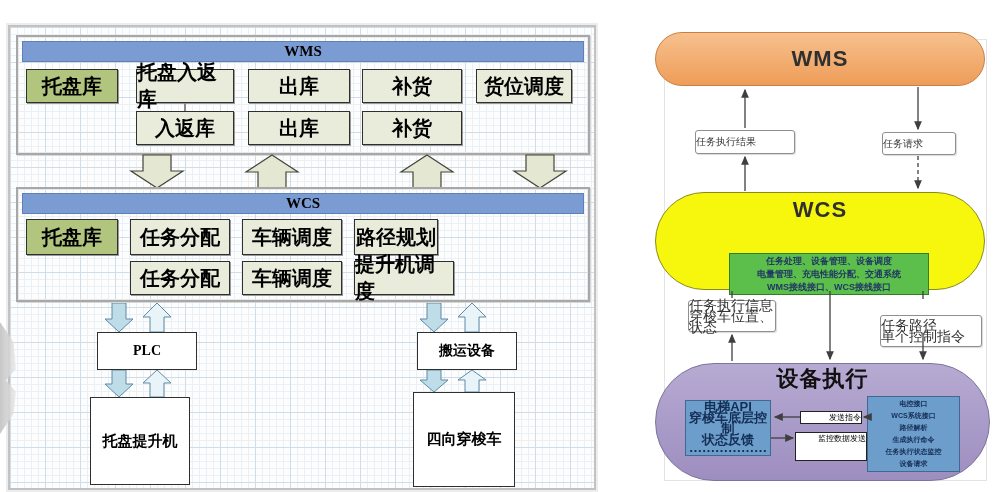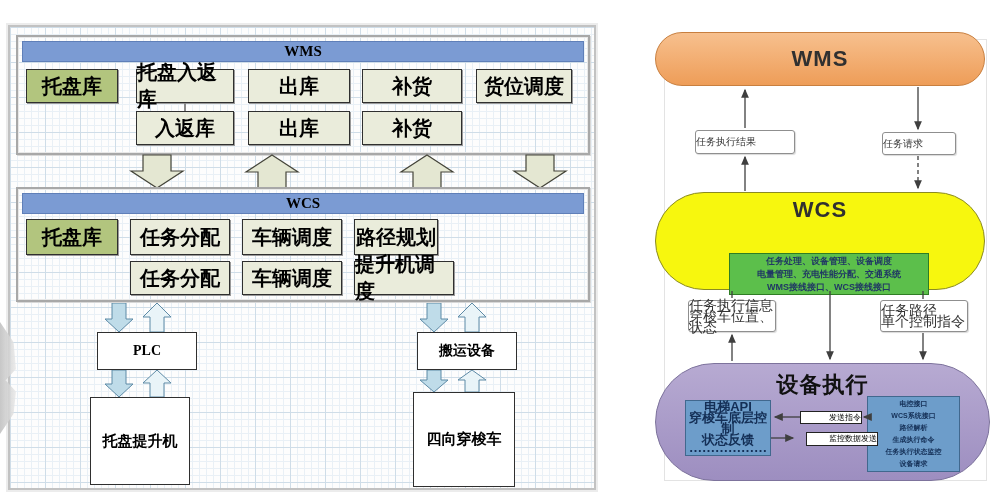--- a/index.html
+++ b/index.html
@@ -50,21 +50,21 @@
     background:linear-gradient(#f7c08e, var(--orange, #ee9d58));
     border:1px solid #c87f3f; }
   #r-wms .stitle { line-height:52px; }
   #r-wcs { left:5px; top:167px; width:330px; height:98px; border-radius:49px;
     background:var(--yellow, #f7f70e); border:1px solid #8a8a22; }
   #r-exec { left:5px; top:338px; width:335px; height:118px; border-radius:59px;
     background:linear-gradient(#b7aad2, var(--purple, #9d8ec0));
     border:1px solid #7d739c; }
   .stitle { font-size:22px; font-weight:bold; color:#303030; letter-spacing:1px; }
   #r-wcs .stitle { display:block; margin-top:4px; }
-  #r-exec .stitle { display:block; margin-top:6px; font-family:"Liberation Serif", serif; color:#111; }
+  #r-exec .stitle { display:block; font-family:"Liberation Serif", serif; color:#111; }
 
   #wcs-func-box { position:absolute; left:73px; top:60px; width:200px; height:42px;
     background:var(--func_green, #5cbf4b); border:1px solid #2f7d24;
     font-size:9px; line-height:13px; font-weight:bold; color:#203864; text-align:center; padding-top:1px; }
 
   .pill { position:absolute; background:#fff; border:1px solid #8f8f8f;
     border-radius:3px; box-shadow:1px 1px 1px rgba(0,0,0,.15);
     display:flex; flex-direction:column; align-items:flex-start; justify-content:center;
     font-size:10px; color:#333; line-height:12px; }
   .pill.small { font-size:14px; line-height:11px; }
@@ -168,42 +168,42 @@
   <div class="pill" style="left:45px; top:105px; width:100px; height:24px;">
     <span>任务执行结果</span>
   </div>
   <div class="pill" style="left:232px; top:107px; width:74px; height:23px;">
     <span>任务请求</span>
   </div>
   <div class="pill small" style="left:38px; top:275px; width:88px; height:32px;">
     <span>任务执行信息</span>
     <span>穿梭车位置、状态</span>
   </div>
-  <div class="pill small" style="left:230px; top:275px; width:88px; height:32px;">
+  <div class="pill small" style="left:230px; top:290px; width:102px; height:32px;">
     <span>任务路径</span>
     <span>单个控制指令</span>
   </div>
 
   <div class="bluebox" style="left:35px; top:375px; width:86px; height:56px;">
     <div>电梯API</div>
     <div>穿梭车底层控制</div>
     <div>状态反馈</div>
     <div>⋯⋯⋯⋯⋯⋯</div>
   </div>
   <div class="bluebox" style="left:217px; top:371px; width:93px; height:76px; font-size:7px; line-height:12px;">
     <div>电控接口</div>
     <div>WCS系统接口</div>
     <div>路径解析</div>
     <div>生成执行命令</div>
     <div>任务执行状态监控</div>
     <div>设备请求</div>
   </div>
 
   <div class="tinylabel" style="left:150px; top:386px; width:62px; height:13px;">发送指令</div>
-  <div class="tinylabel" style="left:156px; top:407px; width:72px; height:14px;">监控数据发送</div>
+  <div class="tinylabel" style="left:145px; top:407px; width:72px; height:29px;">监控数据发送</div>
 
   <svg class="overlay" width="345" height="462">
     <defs>
       <marker id="ah" markerWidth="8" markerHeight="8" refX="6" refY="3" orient="auto">
         <path d="M0,0 L7,3 L0,6 Z" fill="#3f3f3f"></path>
       </marker>
     </defs>
     <g stroke="#3f3f3f" stroke-width="1.3" fill="none">
       <path d="M95,103 L95,65" marker-end="url(#ah)"></path>
       <path d="M95,166 L95,132" marker-end="url(#ah)"></path>

